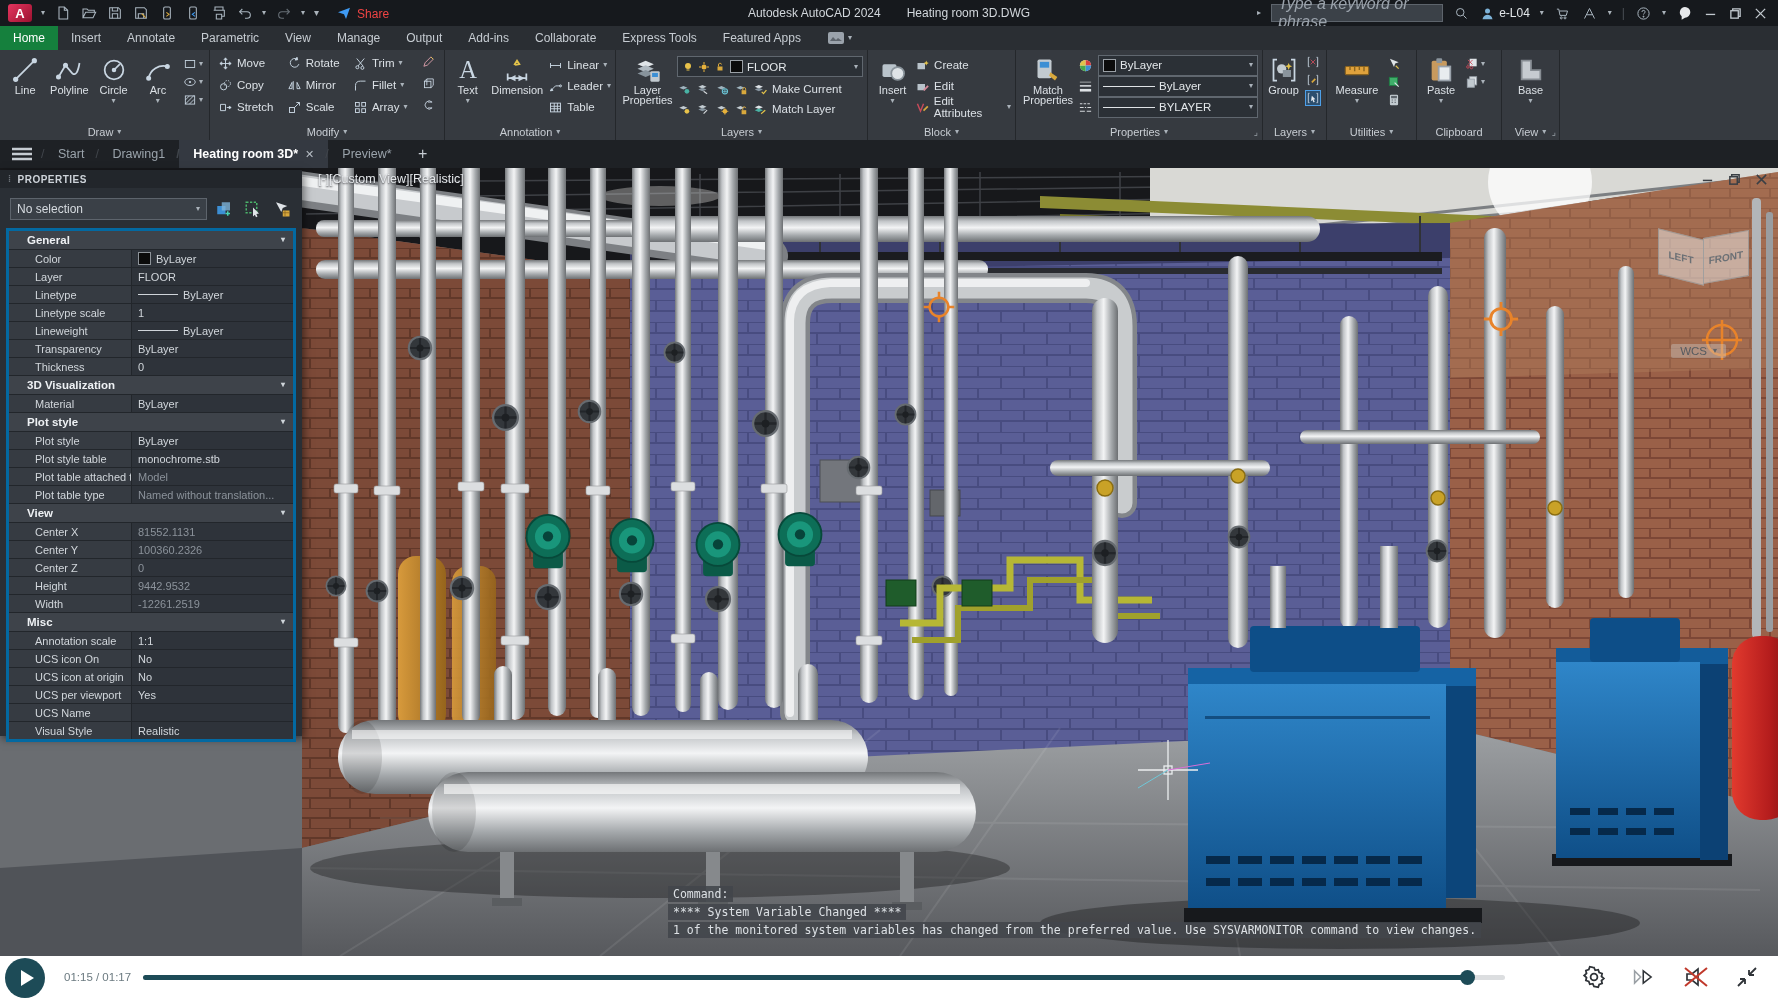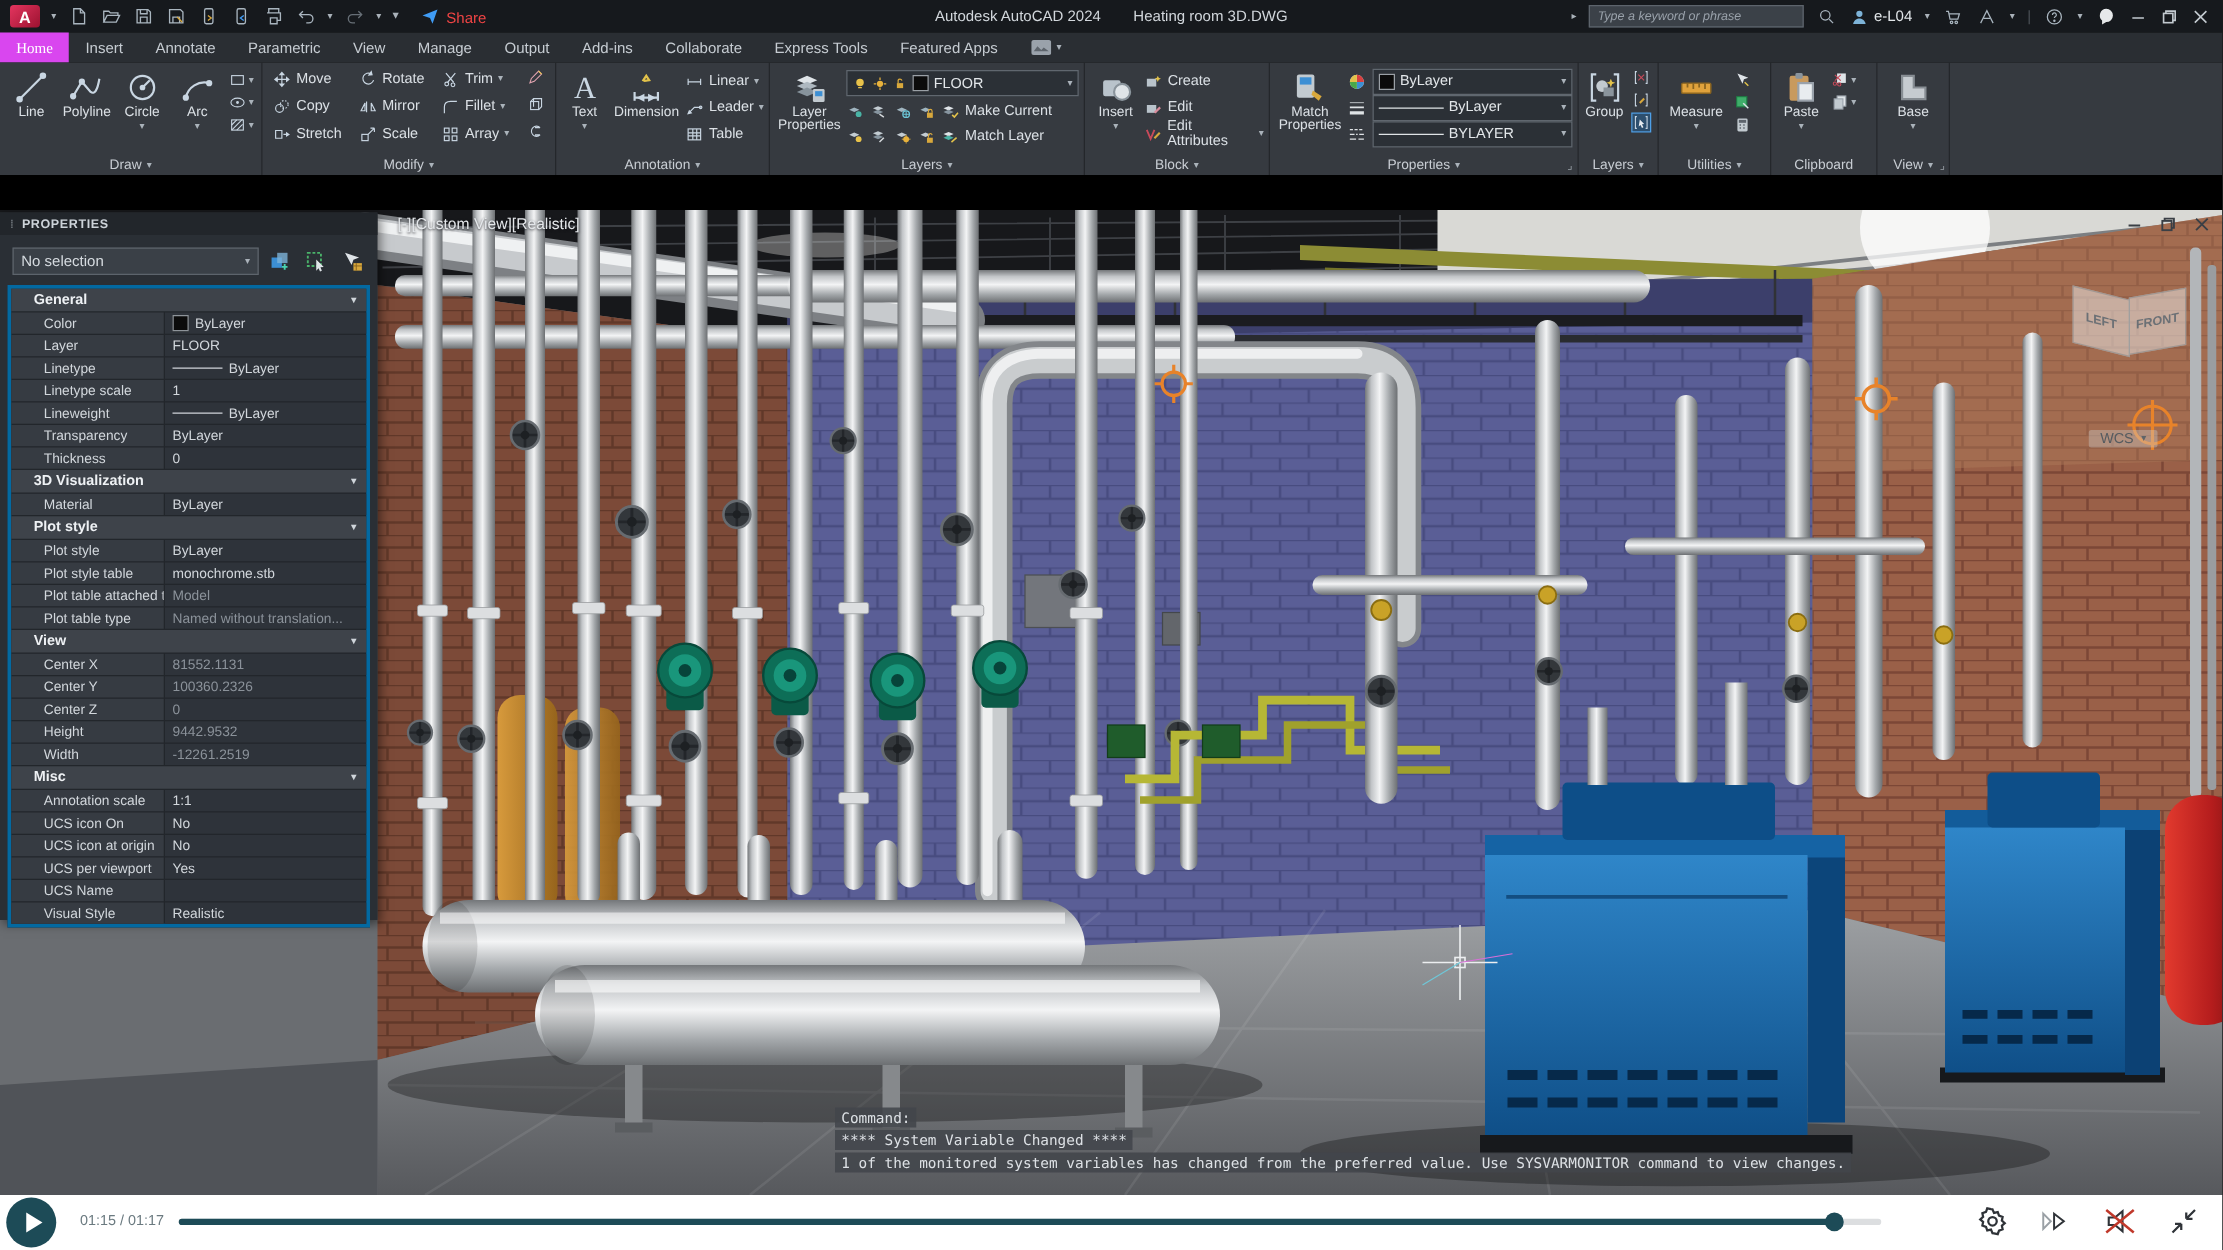--- a/index.html
+++ b/index.html
@@ -15,30 +15,30 @@
   .qat{display:flex;align-items:center;gap:9px;padding-left:8px;}
   .alogo{width:24px;height:18px;border-radius:3px;background:linear-gradient(135deg,#e4355f,#9c1230);
          color:#fff;font-weight:bold;font-size:13px;display:flex;align-items:center;justify-content:center;}
   .tbi{width:17px;height:17px;display:flex;align-items:center;justify-content:center;}
   .tbi svg{stroke:#a9b5bf;fill:none;stroke-width:1.6;}
   .share{display:flex;align-items:flex-end;gap:5px;margin-left:8px;color:#ef4444;}
   .title-center{position:absolute;left:0;right:0;text-align:center;color:#d2d7dc;pointer-events:none;}
   .title-center b{font-weight:normal;margin-left:26px;}
   .tb-right{position:absolute;right:0;top:0;height:26px;display:flex;align-items:center;gap:10px;padding-right:10px;}
   .searchbox{width:158px;height:16px;background:#3b4148;border:1px solid #5d646c;color:#9aa2ab;
-             font-style:italic;font-size:10px;display:flex;align-items:center;padding:0 6px;}
+             font-style:italic;font-size:16px;display:flex;align-items:center;padding:0 6px;}
   .user{display:flex;align-items:center;gap:4px;color:#e3e7ea;}
   .winbtn{width:15px;height:15px;display:flex;align-items:center;justify-content:center;}
   .winbtn svg{stroke:#c2c9cf;stroke-width:1.4;fill:none;}
 
   
   .ribbontabs{position:absolute;left:0;top:26px;width:1778px;height:24px;background:#2a2e33;
               display:flex;align-items:stretch;font-size:12px;}
   .rtab{padding:0 13px;display:flex;align-items:center;color:#c6ccd2;}
-  .rtab.active{background:#d946ef;color:#fff;font-family:Liberation Serif, serif;}
+  .rtab.active{background:#15803d;color:#fff;}
   .rtab-extra{margin-left:6px;display:flex;align-items:center;gap:4px;padding:0 8px;}
 
   
   .ribbon{position:absolute;left:0;top:50px;width:1778px;height:90px;background:#363a40;display:flex;}
   .panel{height:90px;border-right:1px solid #24272b;display:flex;flex-direction:column;box-sizing:border-box;}
   .panel-body{flex:1;display:flex;align-items:flex-start;padding:4px 4px 0 4px;gap:2px;}
   .panel-label{height:17px;display:flex;align-items:center;justify-content:center;gap:4px;
                font-size:11px;color:#c8cdd3;}
   .bigbtn{display:flex;flex-direction:column;align-items:center;width:46px;gap:1px;padding-top:2px;}
   .bigbtn .blabel{font-size:11px;color:#dbe0e5;line-height:11px;text-align:center;}
@@ -812,20 +812,41 @@
       <div class="panel-label">
           <span>View</span>
           <span class="caret">▾</span>
         </div>
       <span class="dlaunch" style="right:3px;bottom:3px">⌟</span>
     </div>
 
     <div style="flex:1"></div>
   </div>
 
+  <div class="filetabs">
+    <div class="hamb">
+      <svg width="20" height="14" viewBox="0 0 20 14">
+          <path d="M0 2h20M0 7h20M0 12h20" stroke="#c6ccd2" stroke-width="2.4"></path>
+        </svg>
+    </div>
+    <div class="ftab">
+        <span>Start</span>
+      </div>
+    <div class="ftab">
+        <span>Drawing1</span>
+      </div>
+    <div class="ftab active">
+        <span>Heating room 3D*</span>
+        <span class="x">✕</span>
+      </div>
+    <div class="ftab">
+        <span>Preview*</span>
+      </div>
+    <div class="newtab">+</div>
+  </div>
 
   <div class="viewport">
     <svg class="scene" viewBox="0 0 1778 788" preserveAspectRatio="none">
       <defs>
         <linearGradient id="pv" x1="0" y1="0" x2="1" y2="0">
           <stop offset="0" stop-color="#74777a"></stop>
             <stop offset=".2" stop-color="#c2c5c8"></stop>
           <stop offset=".45" stop-color="#f3f4f5"></stop>
             <stop offset=".75" stop-color="#a4a8ab"></stop>
           <stop offset="1" stop-color="#6d7073"></stop>

